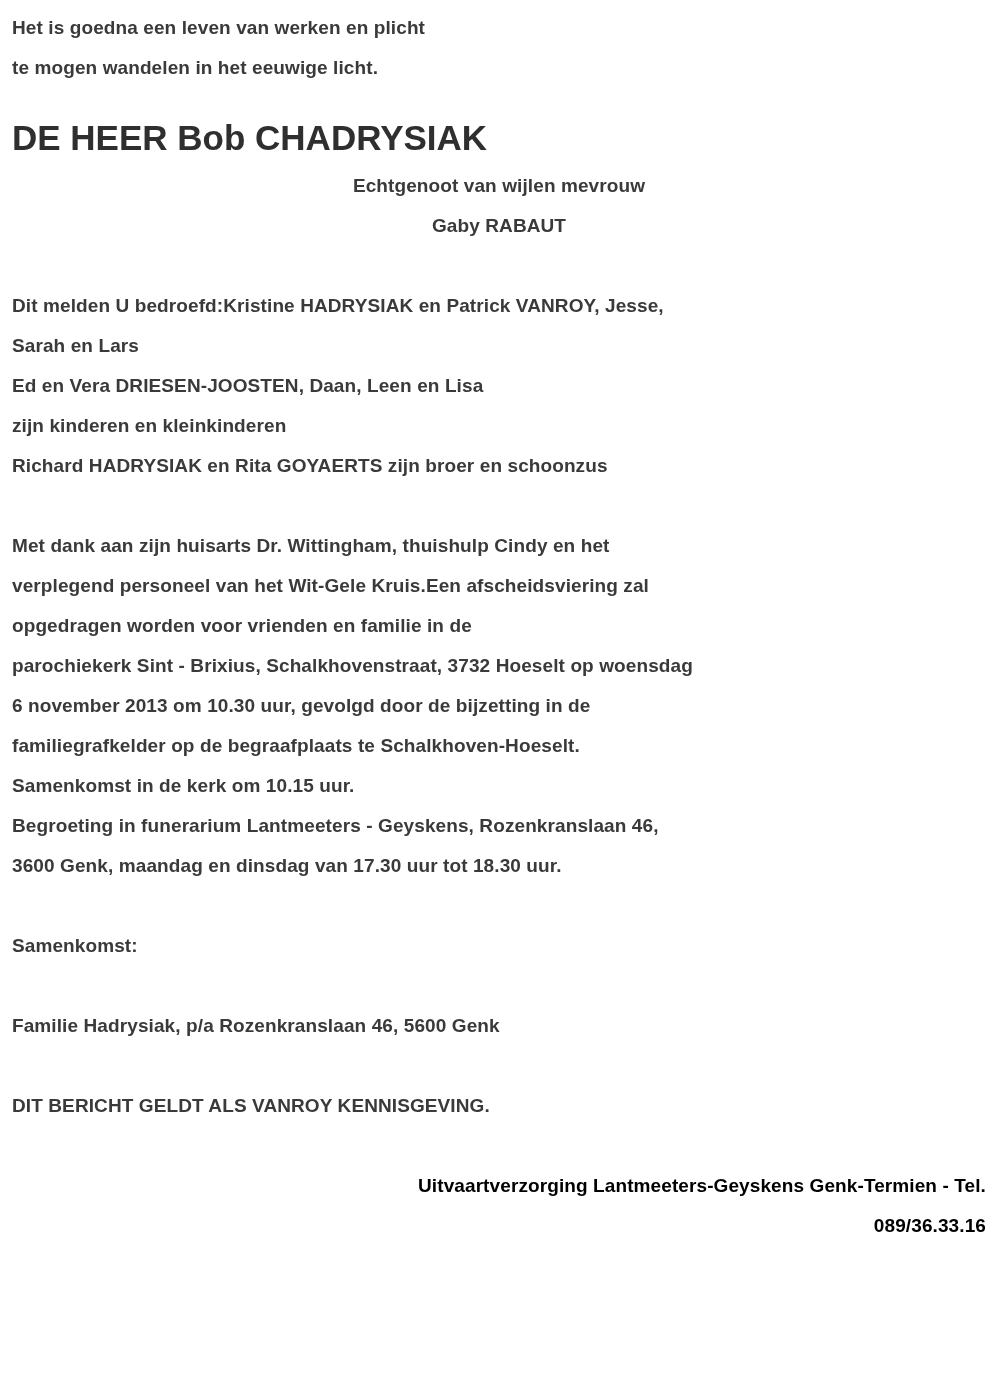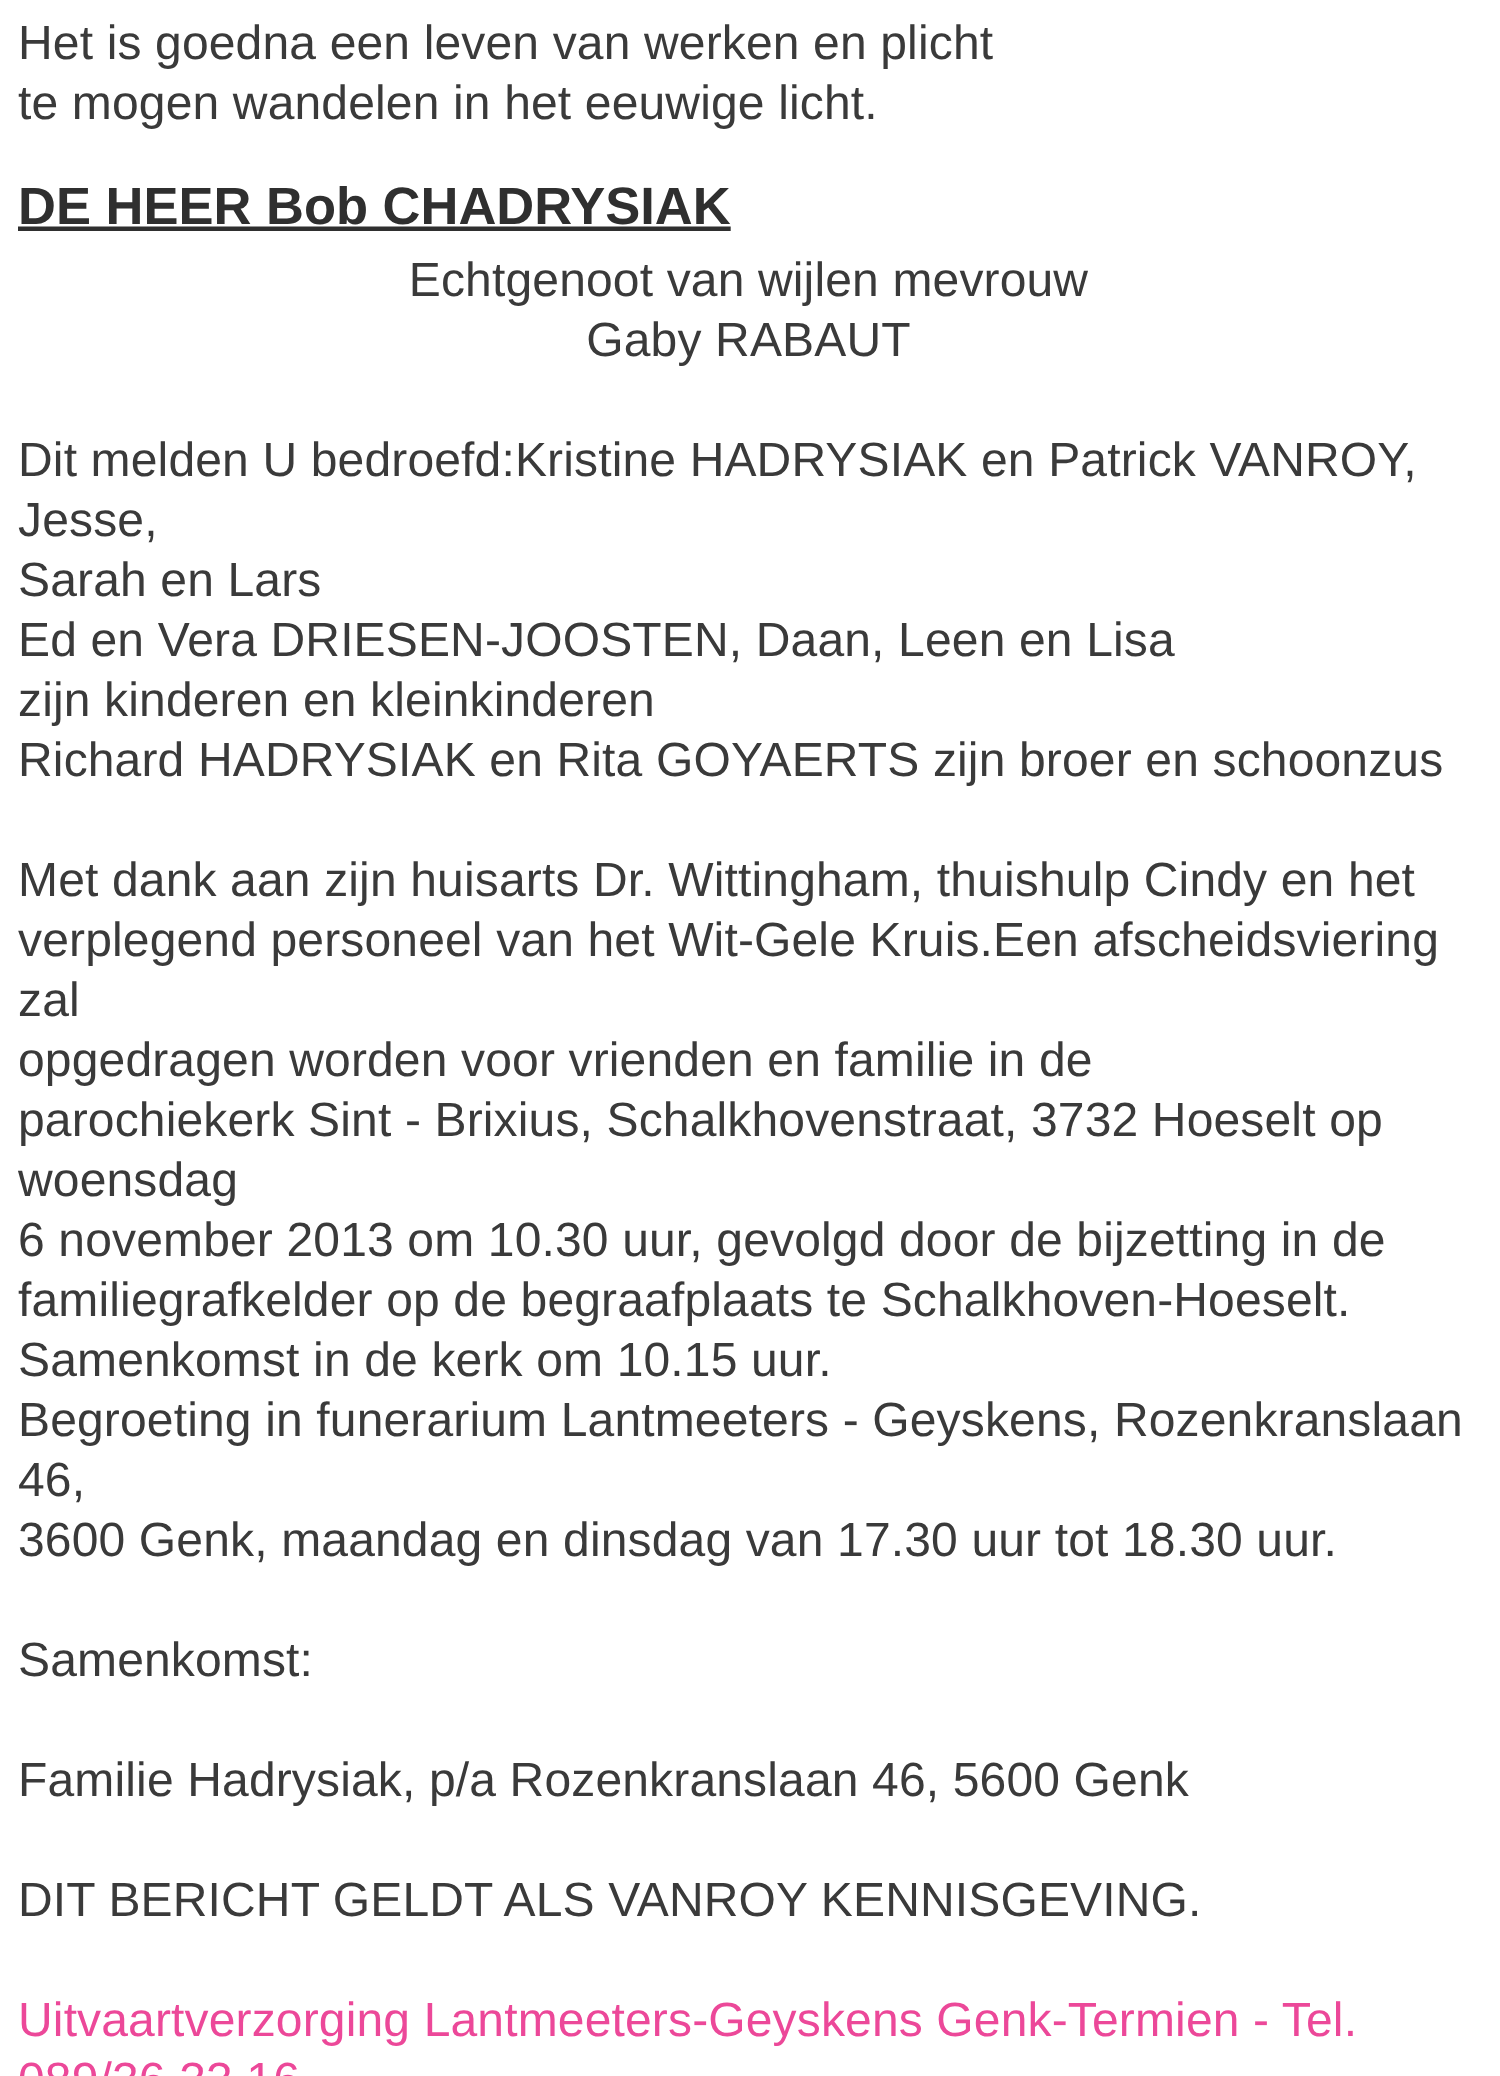--- a/index.html
+++ b/index.html
@@ -12,46 +12,46 @@
     min-height: 1384px;
     font-family: "Liberation Sans", "DejaVu Sans", sans-serif;
     color: #3a3a3a;
     box-sizing: border-box;
   }
   .page {
     padding: 8px 14px 20px 12px;
     box-sizing: border-box;
   }
   .para {
-    font-size: 32px;
+    font-size: 19px;
     line-height: 40px;
     white-space: pre-line;
     margin: 0 0 40px 0;
-    font-weight: 400;
+    font-weight: 700;
     letter-spacing: 0.1px;
   }
   .title {
     font-size: 35px;
     line-height: 44px;
     font-weight: 700;
     color: #2f2f2f;
     margin: 0 0 6px 0;
     white-space: pre-line;
-    text-decoration: underline;
   }
   .subtitle {
     margin-bottom: 40px;
     text-align: center;
   }
   .notice-epigraph {
     margin-bottom: 28px;
   }
   .footer {
-    color: #ec4899;
+    color: #000000;
     margin-bottom: 0;
+    text-align: right;
   }
 </style>
 </head>
 <body>
 
 <div class="page">
 
   <p class="para notice-epigraph">Het is goedna een leven van werken en plicht
 te mogen wandelen in het eeuwige licht.</p>
 

